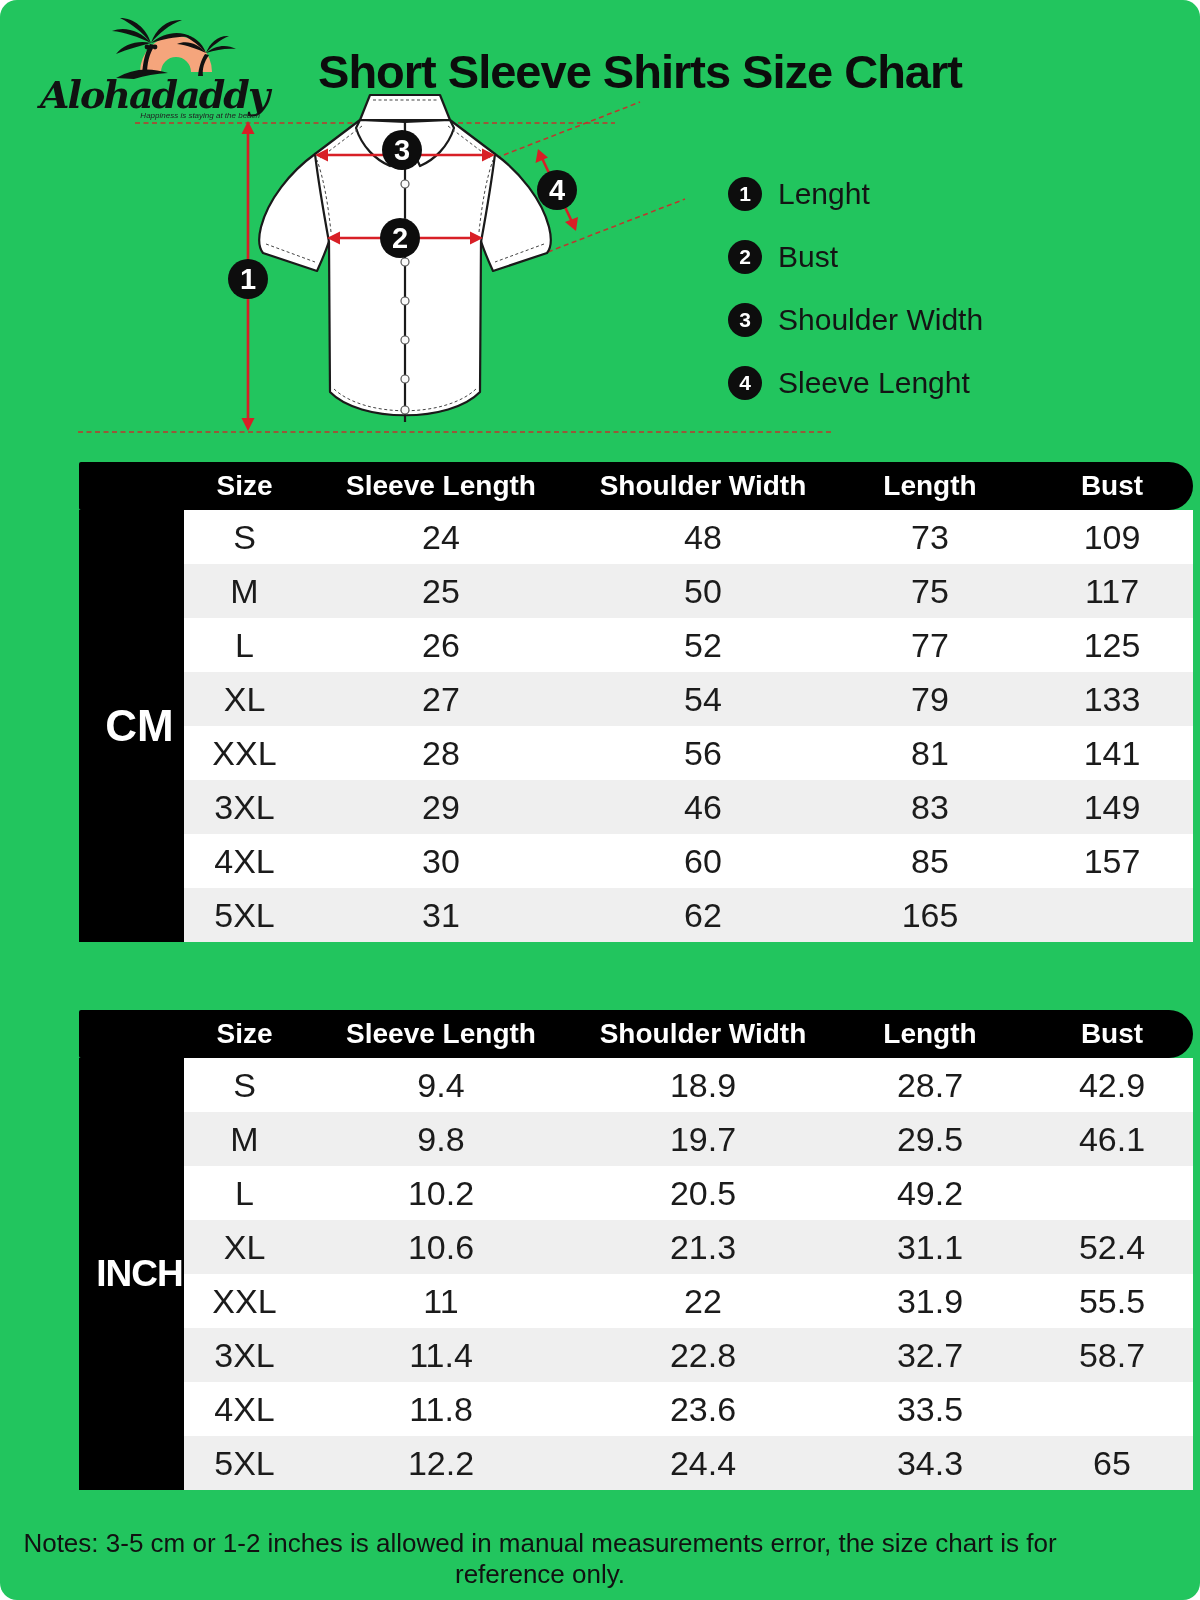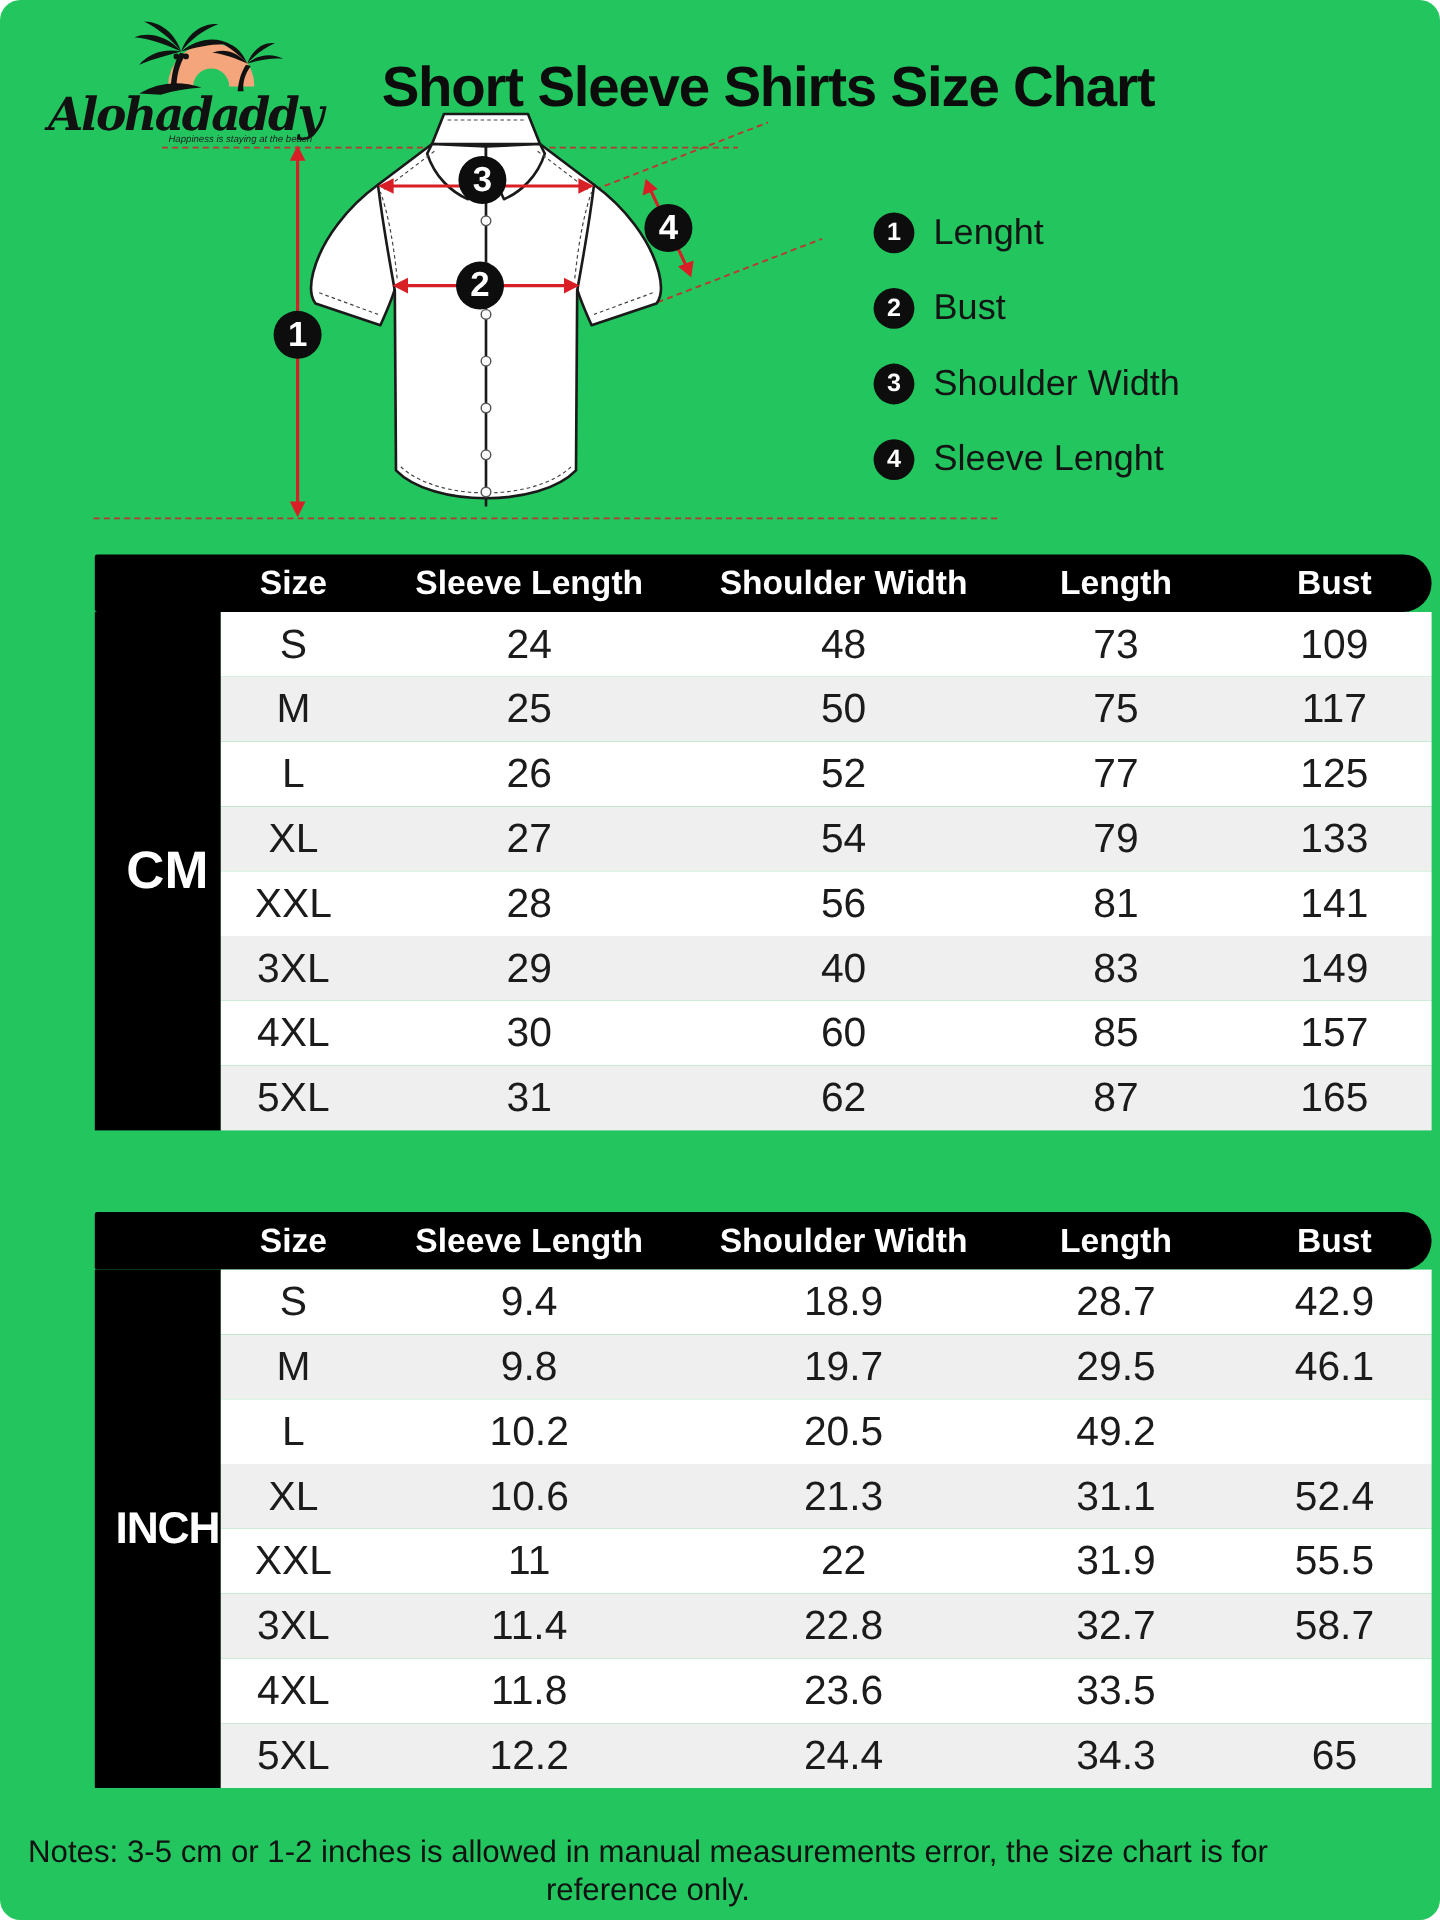--- a/index.html
+++ b/index.html
@@ -216,36 +216,35 @@
           <div class="trow">
             <div class="tcell">XXL</div>
             <div class="tcell">28</div>
             <div class="tcell">56</div>
             <div class="tcell">81</div>
             <div class="tcell">141</div>
           </div>
           <div class="trow alt">
             <div class="tcell">3XL</div>
             <div class="tcell">29</div>
-            <div class="tcell">40</div>
+            <div class="tcell">46</div>
             <div class="tcell">83</div>
             <div class="tcell">149</div>
           </div>
           <div class="trow">
             <div class="tcell">4XL</div>
             <div class="tcell">30</div>
             <div class="tcell">60</div>
             <div class="tcell">85</div>
             <div class="tcell">157</div>
           </div>
           <div class="trow alt">
             <div class="tcell">5XL</div>
             <div class="tcell">31</div>
             <div class="tcell">62</div>
-            <div class="tcell">87</div>
             <div class="tcell">165</div>
           </div>
         </div>
     </div>
   </div>
 
   <div class="tbl" id="inch-table">
     <div class="tbl-head">
         <div class="hcell">Size</div>
         <div class="hcell">Sleeve Length</div>

